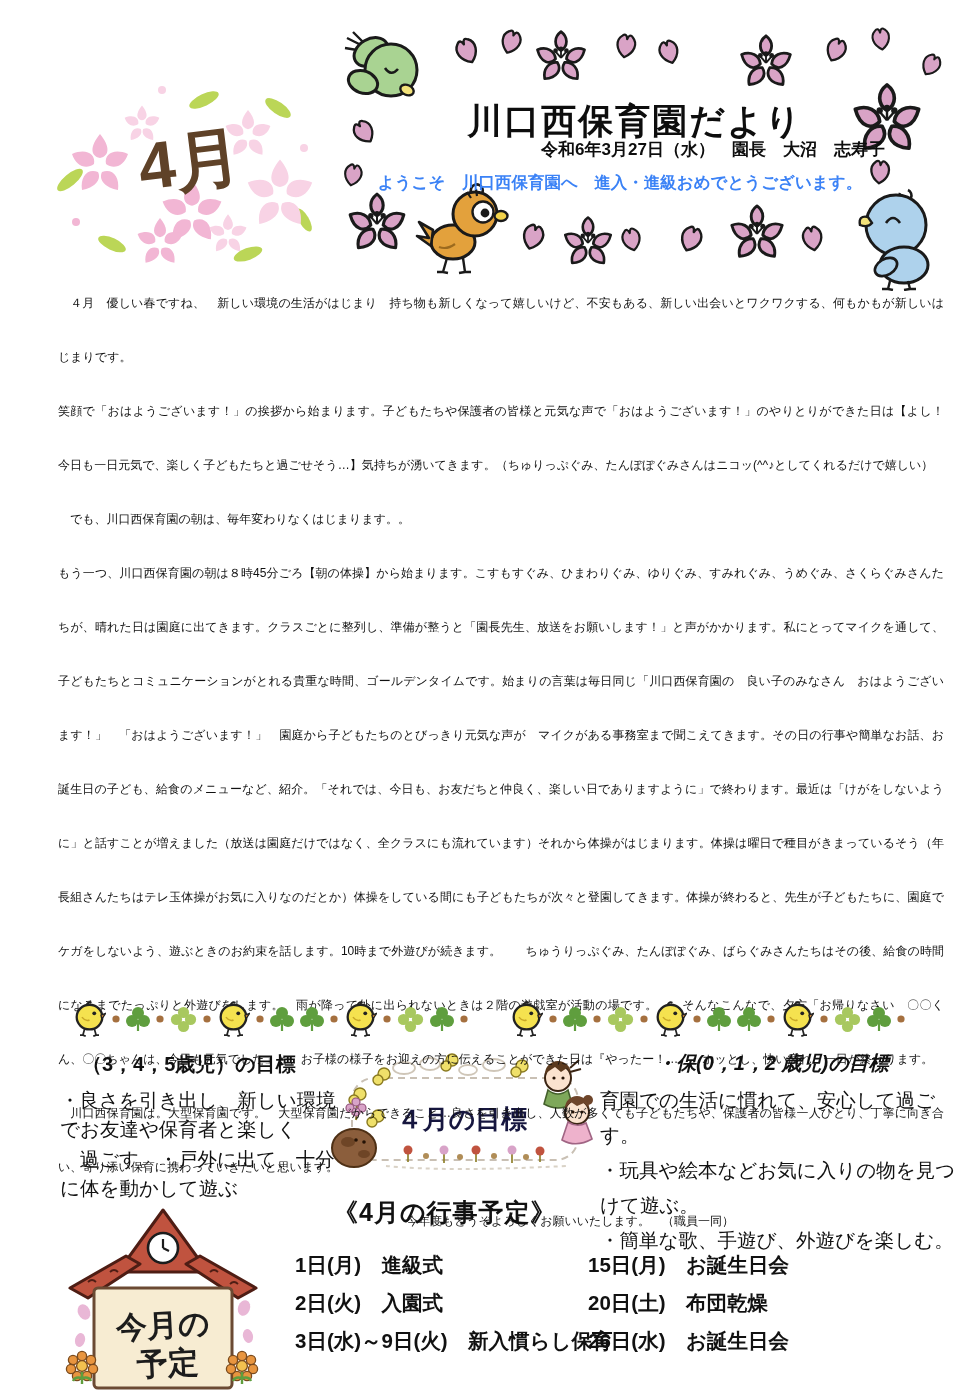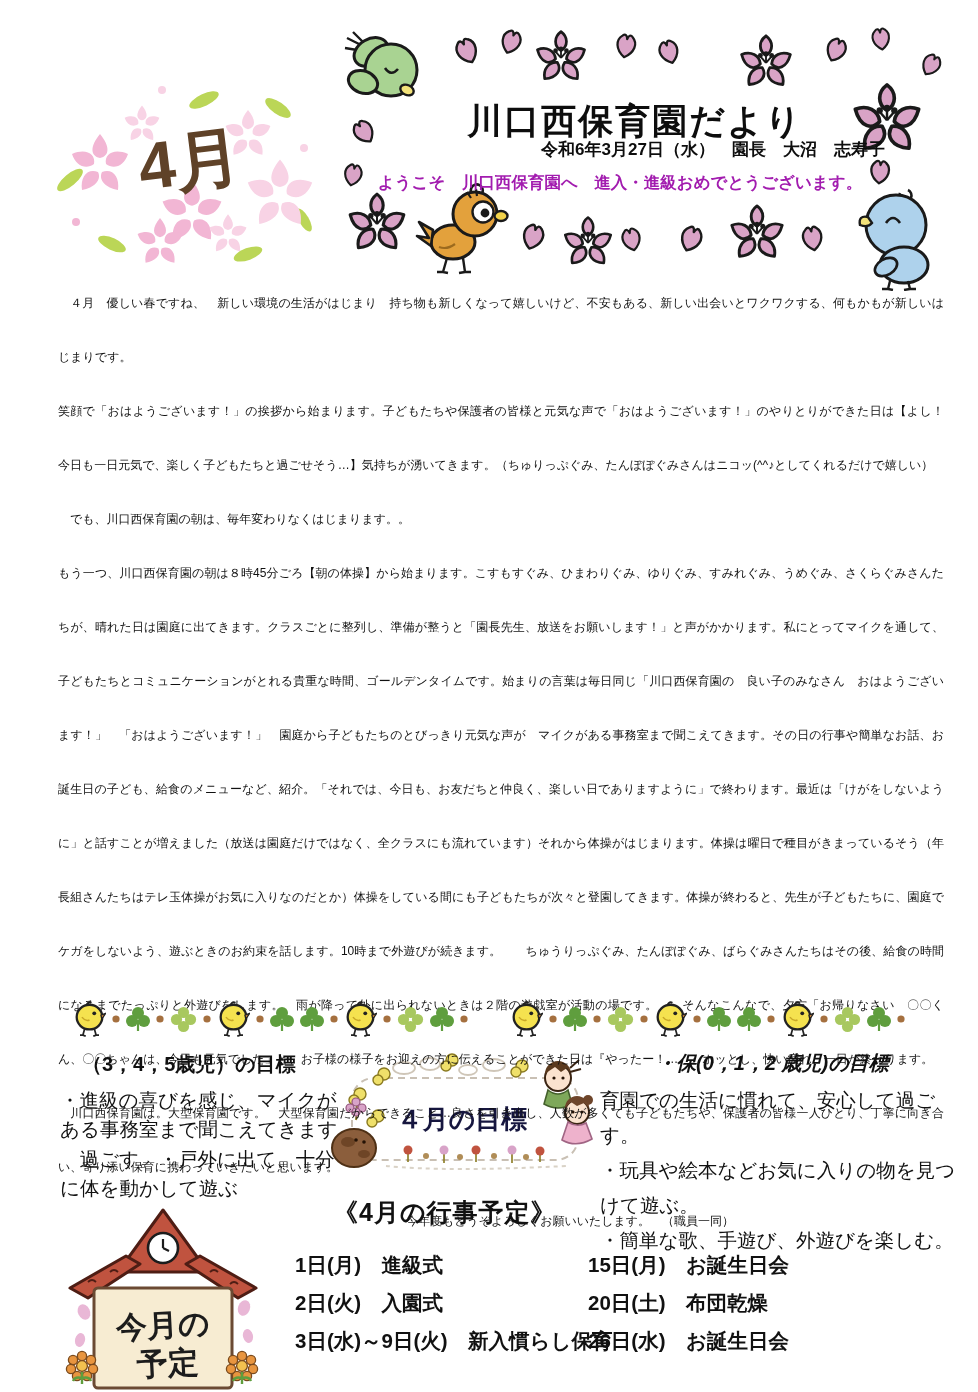--- a/index.html
+++ b/index.html
@@ -13,21 +13,21 @@
   #newsletter-title{
     left:400px; top:78px; width:470px; text-align:center;
     font-size:35px; font-weight:900; letter-spacing:2px; color:#0d0d0d; z-index:5;margin-top:20px;
   }
   #date-line{
     left:488px; top:138px; width:450px; text-align:center;
     font-size:17px; font-weight:700; color:#0d0d0d; z-index:5;
   }
   #welcome-line{
     left:360px; top:172px; width:520px; text-align:center;
-    font-size:16.5px; font-weight:700; color:#a21caf; z-index:5;
+    font-size:16.5px; font-weight:700; color:#3b82f6; z-index:5;
   }
   
   #body-text{
     left:58px; top:276px; width:886px; z-index:2;
     font-size:12px; line-height:54px; text-align:justify;
   }
   #body-text p{margin:0;}
   #body-text p.closing{text-align:center; padding-left:138px;}
   
   #chick-border{
@@ -413,21 +413,21 @@
         <use href="#sym-clover3"></use>
       </svg>
       <svg class="bi bi-dot" viewBox="0 0 8 8">
         <use href="#sym-dot"></use>
       </svg>
     </div>
 
   <div class="abs" id="goals-older">
     <div class="goal-heading">（3，4，5歳児）の目標</div>
     <div>
-        <div>・進級の喜びを感じ、マイクがある事務室まで聞こえてきます</div>
+        <div>・良さを引き出し、新しい環境でお友達や保育者と楽しく</div>
         <div>　過ごす。・戸外に出て、十分に体を動かして遊ぶ</div>
       </div>
   </div>
 
   <div class="abs" style="left:326px;top:1050px">
     <svg width="272" height="134" viewBox="0 0 272 134">
       <rect x="26" y="28" width="226" height="82" rx="22" fill="#fff" stroke="#c9c0b4" stroke-width="2" stroke-dasharray="7 5"></rect>
       <g fill="#fff" stroke="#cfc6b8" stroke-width="1.8">
         <ellipse cx="78" cy="18" rx="11" ry="6"></ellipse>
           <ellipse cx="104" cy="14" rx="10" ry="6"></ellipse>

